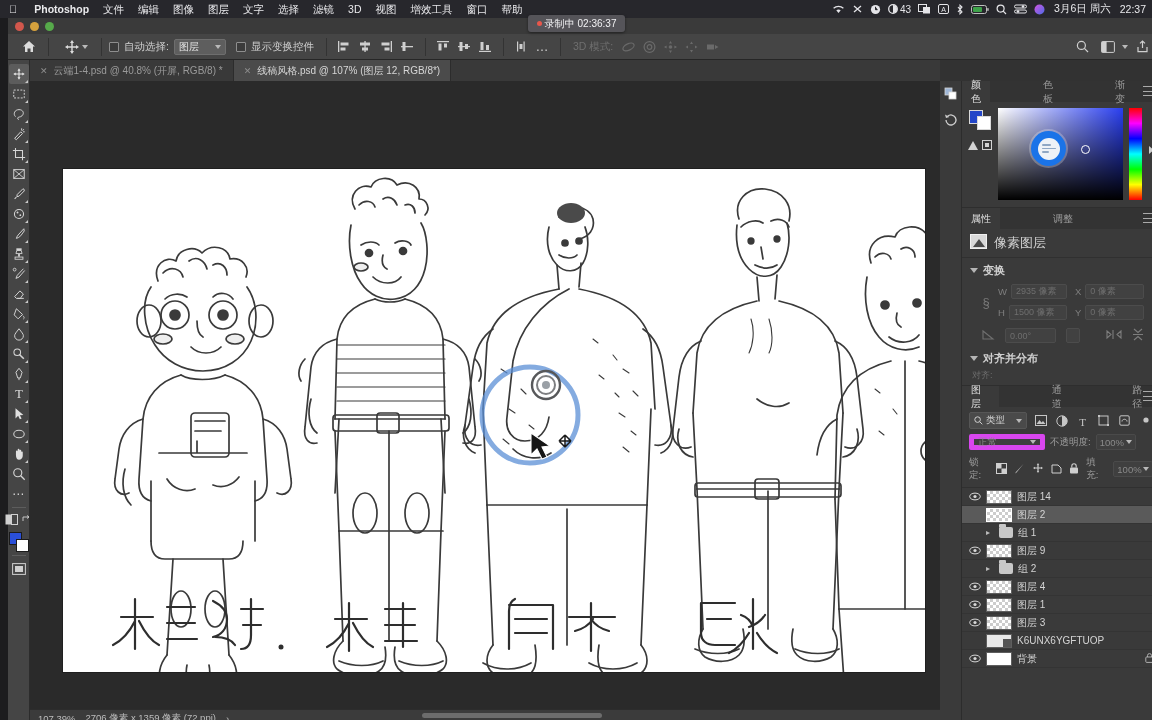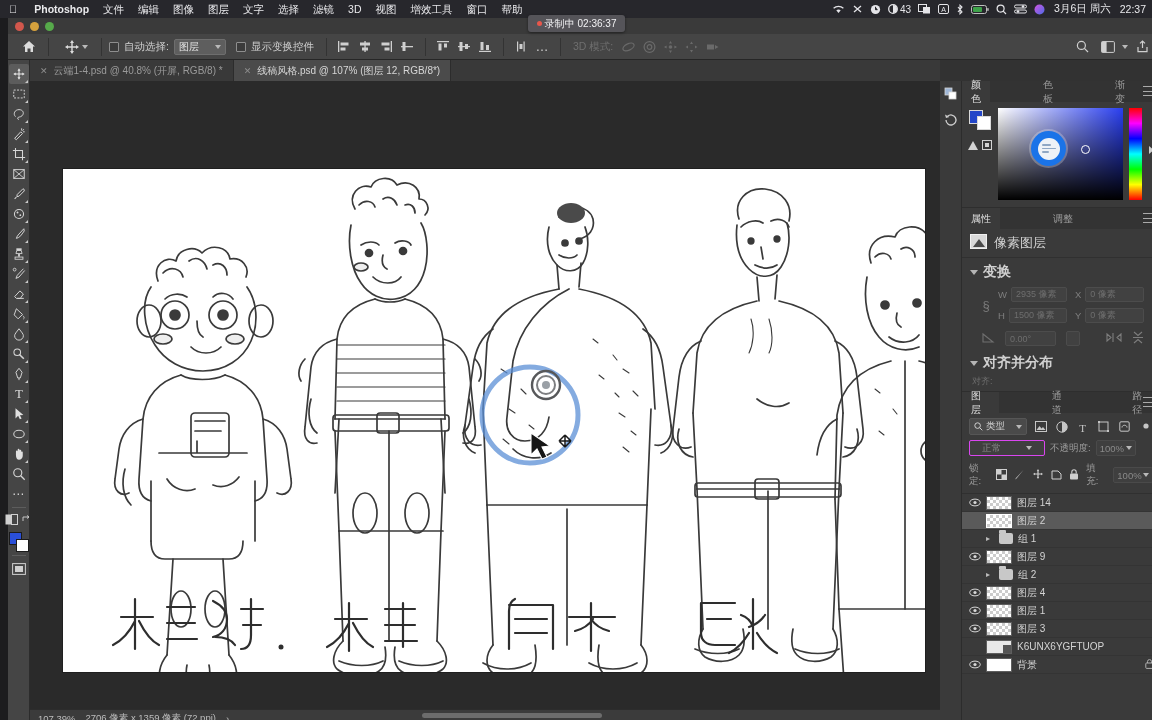--- a/index.html
+++ b/index.html
@@ -156,39 +156,39 @@
   .loupe .inner i:nth-child(1){ width:70%; } .loupe .inner i:nth-child(2){ width:100%; } .loupe .inner i:nth-child(3){ width:55%; }
   .huebar { width: 13px; height: 92px; background: linear-gradient(to bottom,#ff0000,#ff00ff,#0000ff,#00ffff,#00ff00,#ffff00,#ff0000); }
   .huearrow { width: 0; height: 0; border-top: 4px solid transparent; border-bottom: 4px solid transparent; border-left: 5px solid #cfcfcf; align-self: flex-start; margin-top: 38px; margin-left: 1px; }
 
   
   .propspanel { background: #3a3a3a; border-top: 1px solid #2e2e2e; }
   .prophead { display: flex; align-items: flex-start; gap: 7px; padding: 5px 8px; font-size: 13px; color: #d2d2d2; border-bottom: 1px solid #303030; }
   .thumbicon { width: 17px; height: 15px; background: #d8d8d8; border: 1px solid #f0f0f0; position: relative; overflow: hidden; }
   .thumbicon::after { content:''; position:absolute; left:2px; bottom:1px; width:0;height:0; border-left:6px solid transparent; border-right:6px solid transparent; border-bottom:8px solid #4a4a4a; }
   .section { padding: 5px 8px 3px 8px; }
-  .sectitle { display: flex; align-items: center; gap: 5px; font-size: 14px; color: #d0d0d0; font-weight: bold; }
+  .sectitle { display: flex; align-items: center; gap: 5px; font-size: 11px; color: #d0d0d0; font-weight: bold; }
   .chev { width: 0; height: 0; border-left: 4px solid transparent; border-right: 4px solid transparent; border-top: 5px solid #b5b5b5; }
   .xformgrid { display: flex; align-items: center; gap: 6px; padding: 6px 8px 2px 10px; }
   .linkicon { width: 12px; color: #7a7a7a; font-size: 13px; text-align: center; }
   .fieldcol { flex: 1; display: flex; flex-direction: column; gap: 6px; }
   .frow { display: flex; gap: 8px; }
   .fld { display: flex; align-items: center; gap: 4px; flex: 1; font-size: 9.5px; color: #7e7e7e; }
   .fbox { flex: 1; height: 15px; background: #414141; border: 1px solid #4c4c4c; border-radius: 2px; display: flex; align-items: center; padding: 0 4px; font-size: 9px; color: #6e6e6e; }
   .rotrow { display: flex; align-items: center; gap: 10px; padding: 6px 8px 4px 12px; color: #6f6f6f; font-size: 9.5px; }
 
   
   .layerspanel { flex: 1; background: #3a3a3a; border-top: 1px solid #2e2e2e; display: flex; flex-direction: column; min-height: 0; }
   .filterrow { display: flex; align-items: center; gap: 6px; padding: 5px 7px; font-size: 10px; }
   .fcombo { width: 58px; height: 17px; background: #4a4a4a; border: 1px solid #565656; border-radius: 2px;
             display: flex; align-items: center; gap: 3px; padding: 0 4px; font-size: 9.5px; color: #d2d2d2; }
   .ficon { width: 15px; height: 15px; display: flex; align-items: center; justify-content: center; color: #c6c6c6; }
   .blendrow { display: flex; align-items: center; gap: 5px; padding: 0 7px 4px 7px; font-size: 9.5px; color: #9e9e9e; }
-  .bcombo { width: 76px; height: 16px; background: #3f3f3f; border: 1px solid #d946ef; border-radius: 2px;
-            display:flex; align-items:center; justify-content: space-between; padding: 0 12px; font-size: 9.5px; color: #8a8a8a; }
+  .bcombo { width: 76px; height: 16px; background: #3f3f3f; border: 5px solid #d946ef; border-radius: 2px;
+            display:flex; align-items:center; justify-content: space-between; padding: 0 4px; font-size: 9.5px; color: #8a8a8a; }
   .obox { width: 40px; height: 16px; background: #3f3f3f; border: 1px solid #4a4a4a; border-radius: 2px;
           display:flex; align-items:center; justify-content: space-between; padding: 0 3px; font-size: 9.5px; color: #8a8a8a; }
   .lockrow { display: flex; align-items: center; gap: 7px; padding: 2px 7px 5px 7px; font-size: 9.5px; color: #9e9e9e; border-bottom: 1px solid #303030; }
   .layerlist { flex: 1; overflow: hidden; position: relative; }
   .layer { height: 18px; display: flex; align-items: center; gap: 5px; padding: 0 6px; border-bottom: 1px solid #343434; font-size: 10px; color: #d4d4d4; }
   .layer.selected { background: #5a5a5a; }
   .eye { width: 13px; display: flex; align-items: center; justify-content: center; }
   .lthumb { width: 26px; height: 14px; border: 1px solid #5e5e5e; background-color: #fff;
     background-image: linear-gradient(45deg,#ccc 25%,transparent 25%,transparent 75%,#ccc 75%),
                       linear-gradient(45deg,#ccc 25%,transparent 25%,transparent 75%,#ccc 75%);

